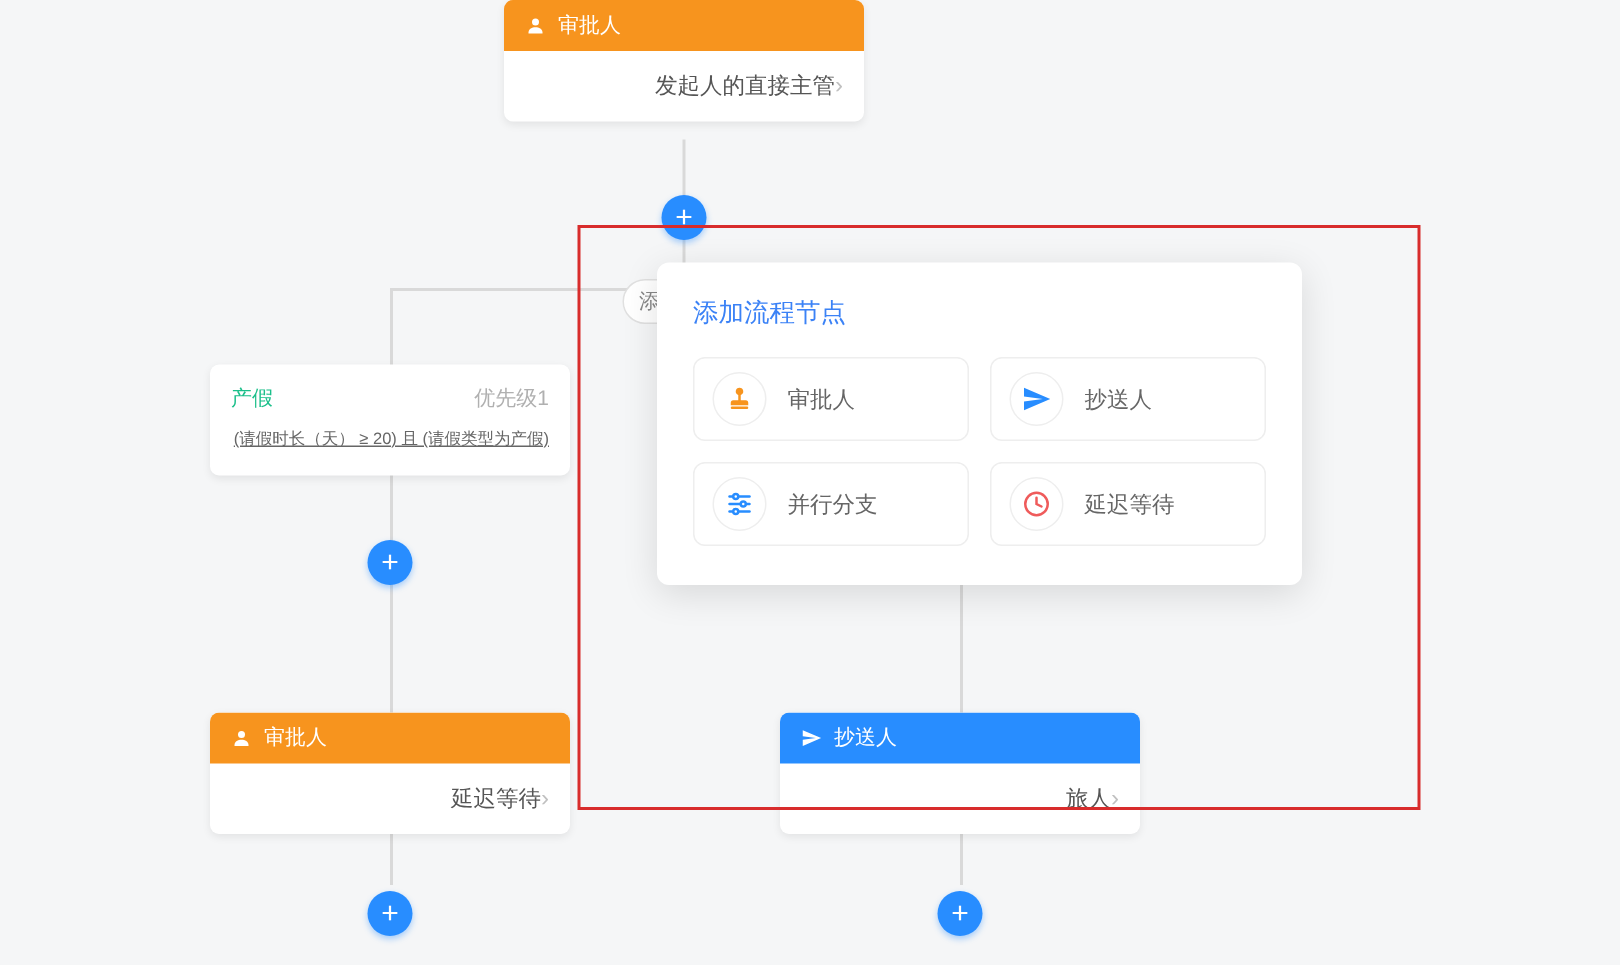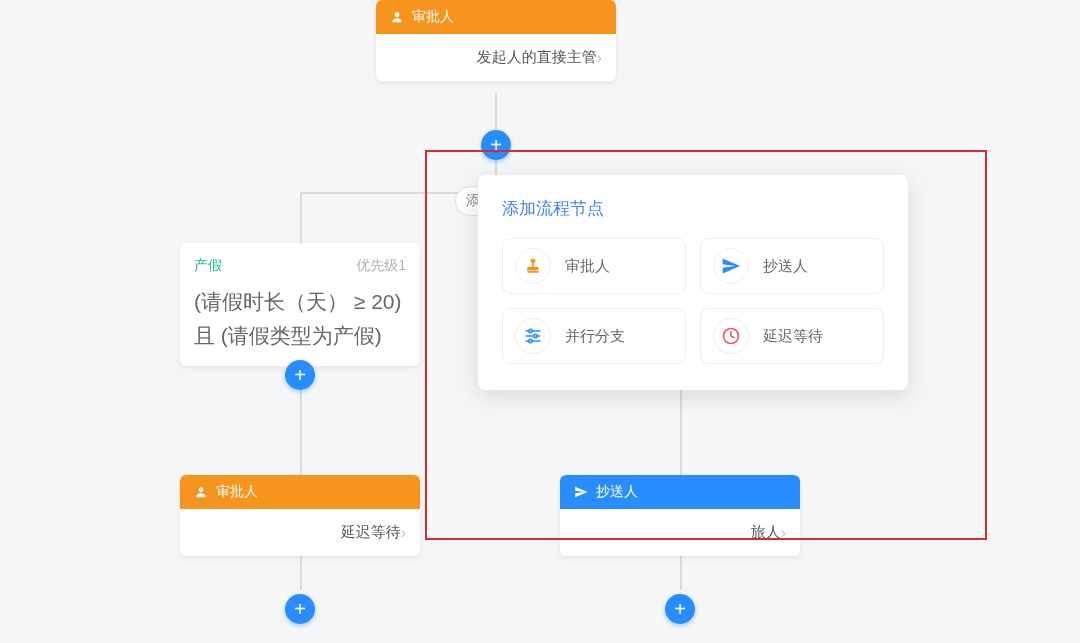--- a/index.html
+++ b/index.html
@@ -4,21 +4,21 @@
   <style>
     * { box-sizing: border-box; margin: 0; padding: 0; }
     body {
       width: 1080px;
       height: 643px;
       background: #f5f6f7;
       font-family: -apple-system, BlinkMacSystemFont, "PingFang SC", "Microsoft YaHei", sans-serif;
       position: relative;
       overflow: hidden;
     }
-    .canvas { position: absolute; inset: 0; margin-left: 40px; }
+    .canvas { position: absolute; inset: 0; }
     .line-v { position: absolute; width: 2px; background: #d9d9d9; }
     .line-h { position: absolute; height: 2px; background: #d9d9d9; }
 
     .node-card {
       position: absolute;
       width: 240px;
       background: #fff;
       border-radius: 6px;
       box-shadow: 0 2px 6px rgba(0,0,0,.08);
       overflow: hidden;
@@ -57,23 +57,24 @@
     }
     .condition-head {
       display: flex;
       justify-content: space-between;
       font-size: 14px;
       margin-bottom: 10px;
     }
     .condition-title { color: #1bbf8a; }
     .condition-priority { color: #b0b0b0; }
     .condition-expr {
-      font-size: 21px;
+      font-size: 11px;
       color: #666;
       line-height: 1.6;
+      text-decoration: underline;
     }
 
     .plus-btn {
       position: absolute;
       width: 30px;
       height: 30px;
       border-radius: 50%;
       background: #288dff;
       display: flex;
       align-items: center;
@@ -170,21 +171,21 @@
       <span class="chevron">›</span>
     </div>
   </div>
 
   <div class="plus-btn" style="left:441px; top:130px;">+</div>
 
   <div class="small-pill" style="left:415px; top:186px; width:40px;">
     <span>添</span>
   </div>
 
-  <div class="condition-card" style="left:140px; top:243px;">
+  <div class="condition-card" style="left:140px; top:243px;text-align:right;">
     <div class="condition-head">
       <span class="condition-title">产假</span>
       <span class="condition-priority">优先级1</span>
     </div>
     <div class="condition-expr">(请假时长（天） ≥ 20) 且 (请假类型为产假)</div>
   </div>
 
   <div class="plus-btn" style="left:245px; top:360px;">+</div>
 
   <div class="node-card" style="left:140px; top:475px;">

